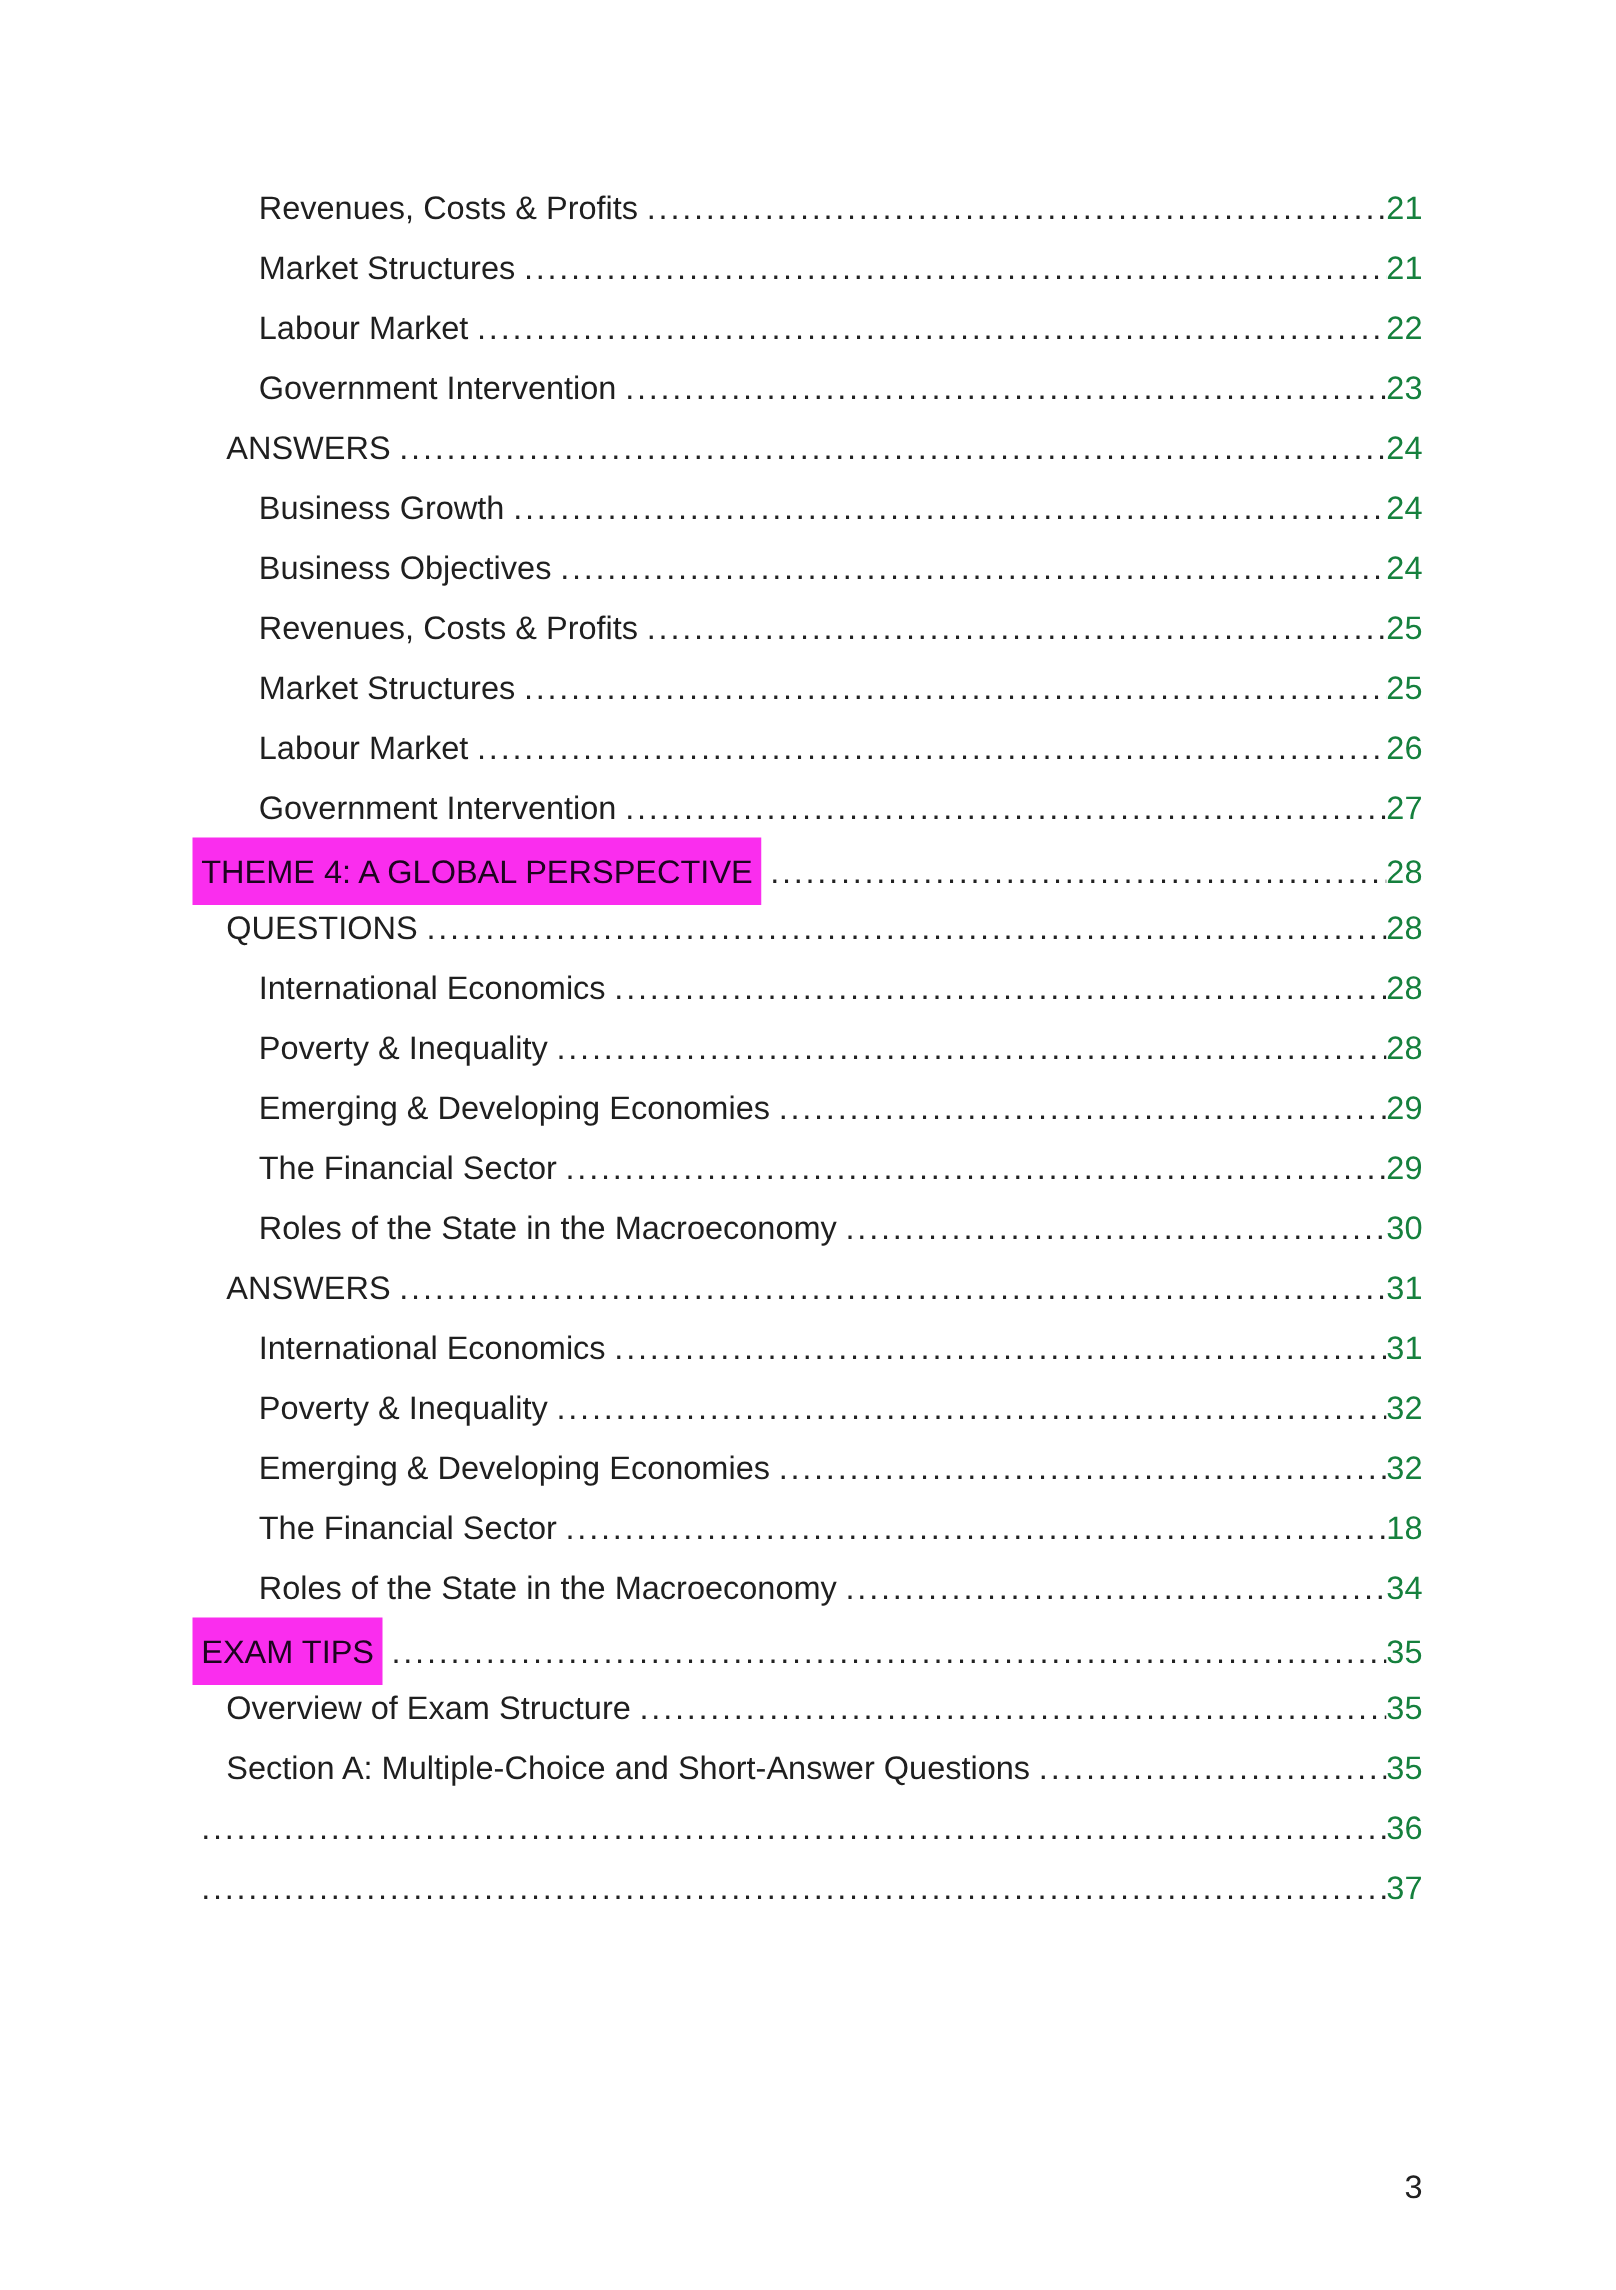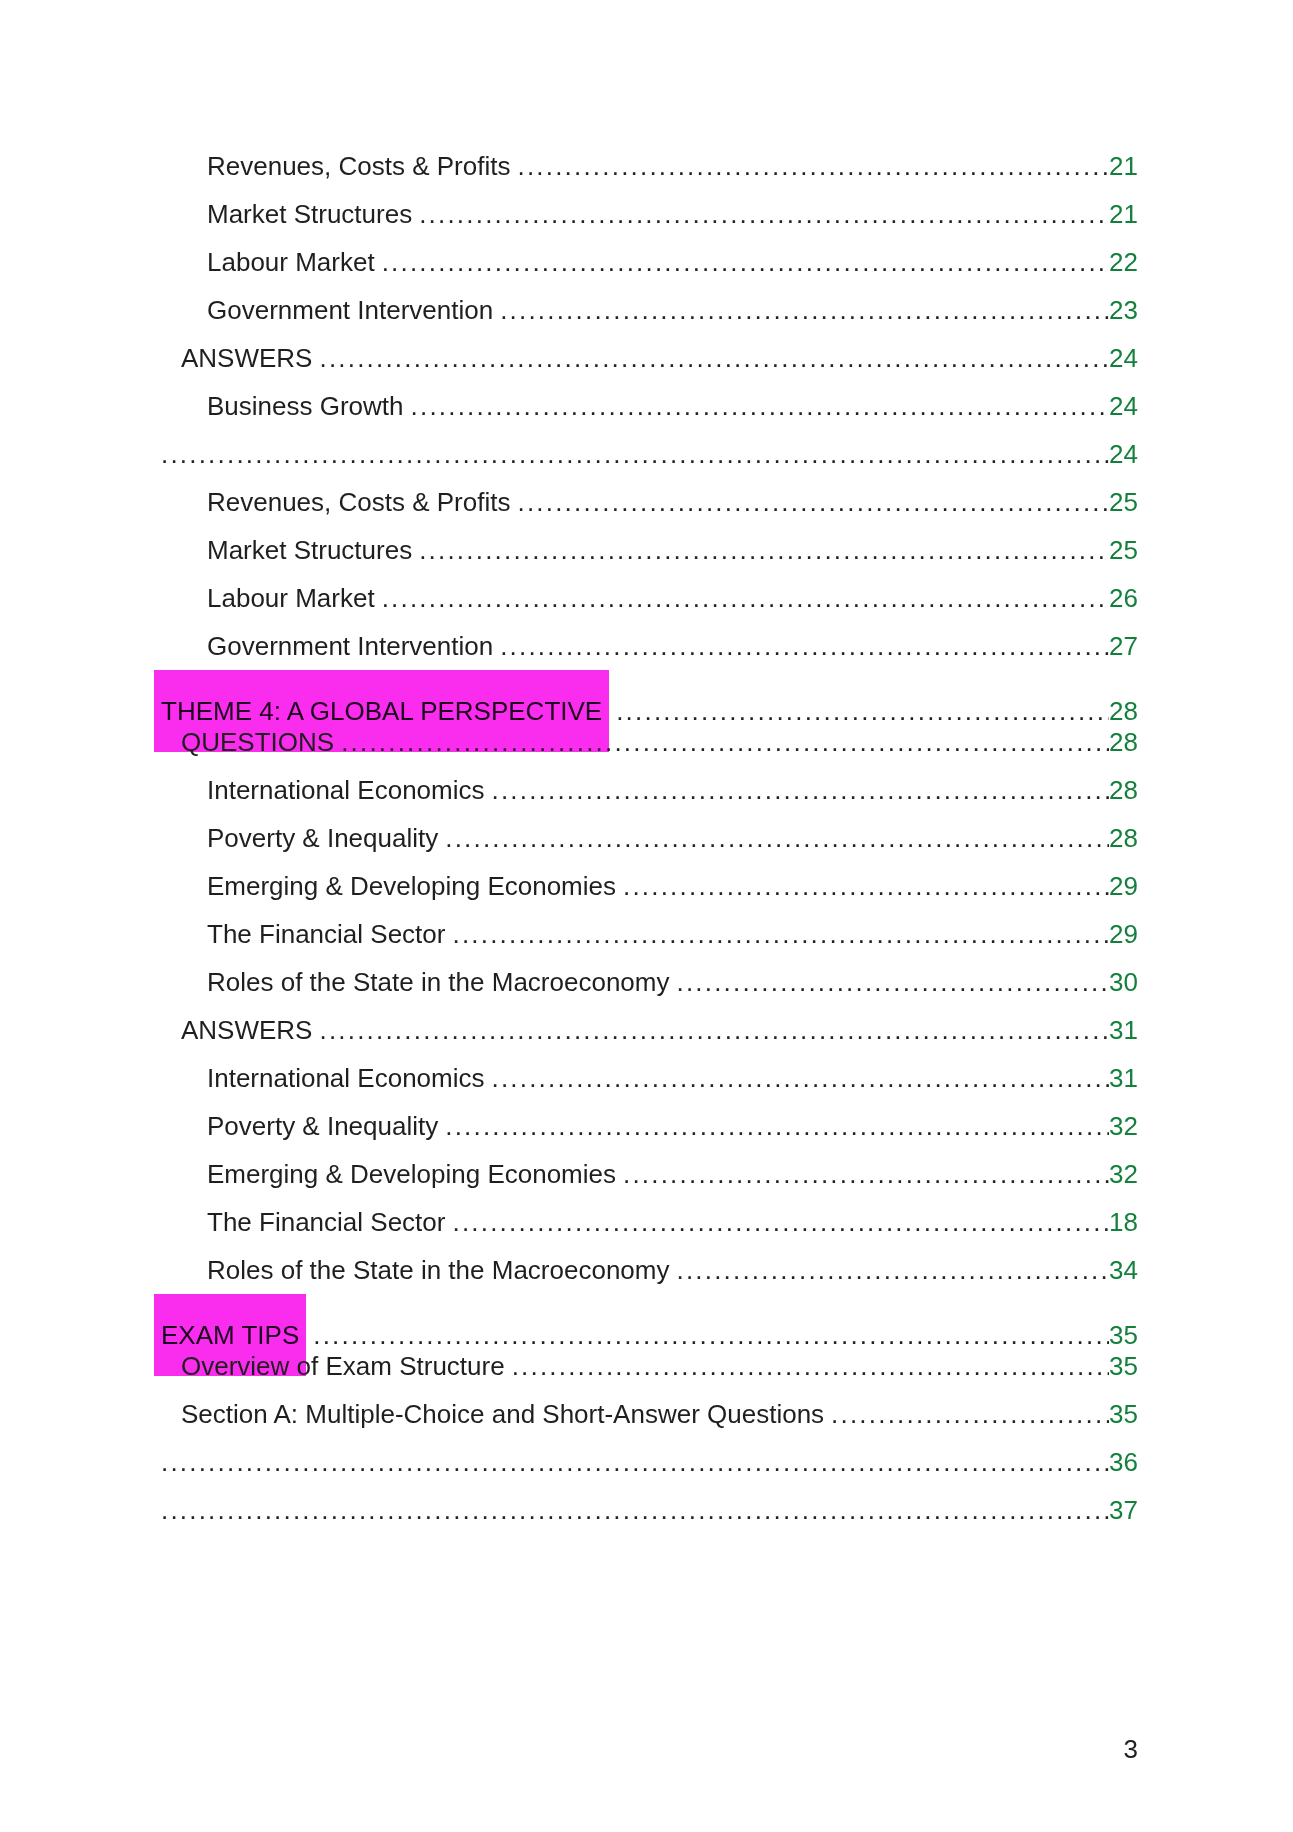--- a/index.html
+++ b/index.html
@@ -29,21 +29,21 @@
     font-size: 26px;
   }
   .toc-label {
     font-weight: normal;
     white-space: nowrap;
     flex: 0 0 auto;
   }
   .lv-1 { margin-left: 27px; }
   .lv-2 { margin-left: 53px; }
   .toc-label.hl {
-    padding: 17px 7px;
+    padding: 3px 7px;
     color: #1d041f;
   }
   .leader {
     flex: 1 1 auto;
     min-width: 0;
     overflow: hidden;
     white-space: nowrap;
     letter-spacing: 2.2px;
     padding: 0 9px 0 7px;
     font-weight: 400;
@@ -93,20 +93,21 @@
         <span class="toc-label lv-1">ANSWERS</span>
         <span class="leader">................................................................................................................................................................</span>
         <span class="toc-page">24</span>
       </div>
       <div class="toc-row">
         <span class="toc-label lv-2">Business Growth</span>
         <span class="leader">................................................................................................................................................................</span>
         <span class="toc-page">24</span>
       </div>
       <div class="toc-row">
+        <span class="toc-label lv-2">Business Objectives</span>
         <span class="leader">................................................................................................................................................................</span>
         <span class="toc-page">24</span>
       </div>
       <div class="toc-row">
         <span class="toc-label lv-2">Revenues, Costs &amp; Profits</span>
         <span class="leader">................................................................................................................................................................</span>
         <span class="toc-page">25</span>
       </div>
       <div class="toc-row">
         <span class="toc-label lv-2">Market Structures</span>

